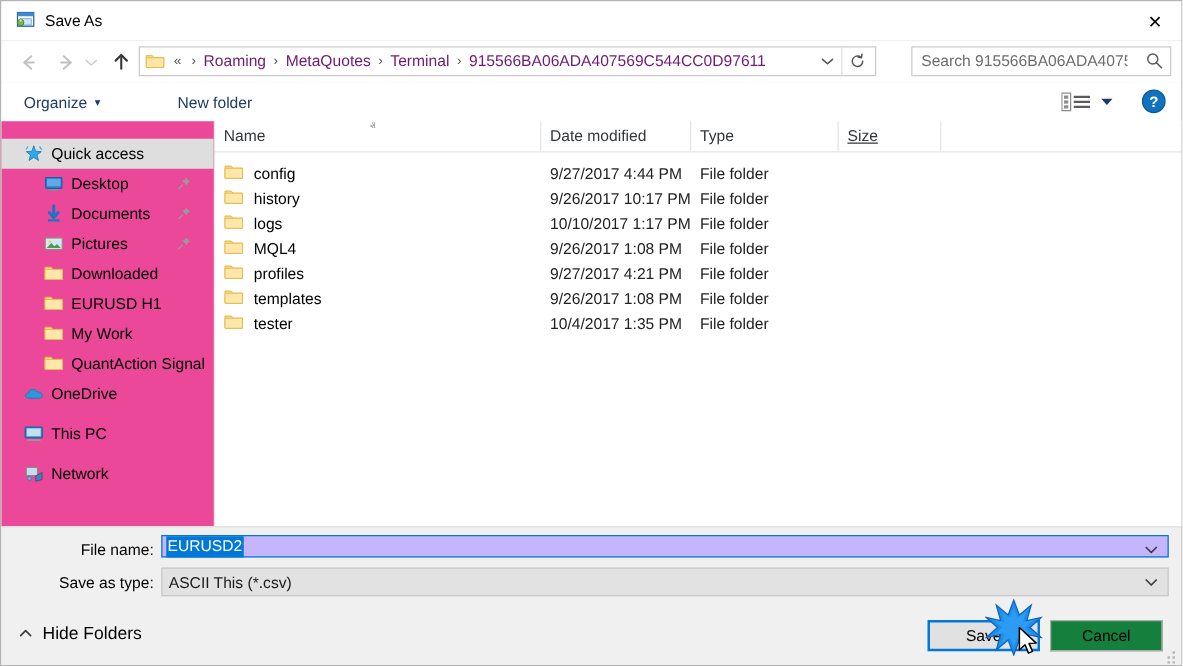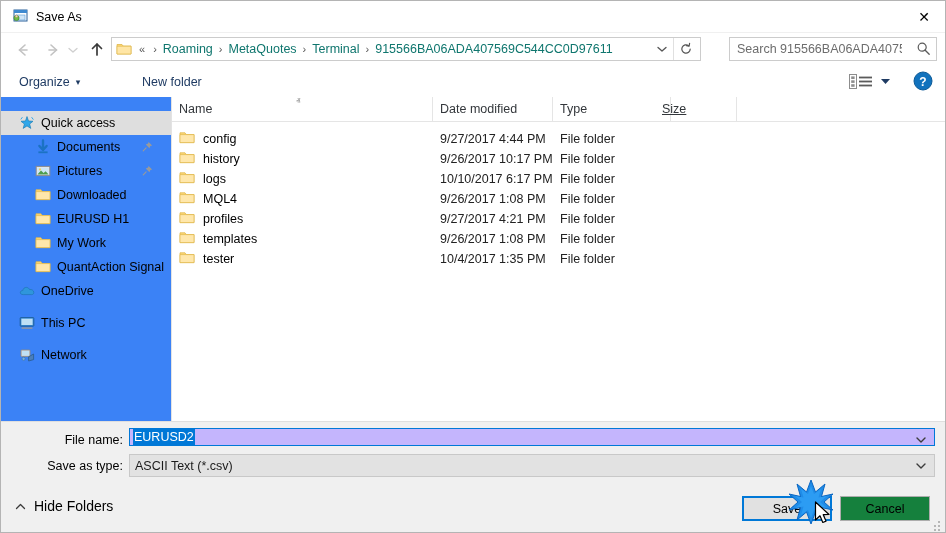--- a/index.html
+++ b/index.html
@@ -79,21 +79,21 @@
     align-items: center;
     box-sizing: border-box;
   }
   #addr-folder-icon {
     margin-left: 4px; margin-right: 3px;
     width: 16px; height: 14px;
     flex: 0 0 auto;
   }
   .crumb {
     font-size: 12.5px;
-    color: #0f766e;
+    color: #701a75;
     padding: 0 2px;
     white-space: nowrap;
   }
   .crumb-sep {
     color: #555;
     font-size: 11px;
     padding: 0 4px;
     user-select: none;
   }
   #addr-dropdown {
@@ -163,21 +163,21 @@
   #body-area {
     position: absolute;
     left: 0; top: 96px;
     width: 946px; height: 324px;
     background: #ffffff;
   }
   #sidebar {
     position: absolute;
     left: 0; top: 0;
     width: 170px; height: 324px;
-    background: #3b82f6;
+    background: #ec4899;
     border-right: 1px solid #e3e3e3;
     overflow: hidden;
   }
   .nav-item {
     position: relative;
     height: 24px;
     display: flex;
     align-items: center;
     font-size: 12.5px;
     color: #000;
@@ -484,20 +484,34 @@
               <svg width="16" height="16" viewBox="0 0 16 16">
                 <path d="M8 1.6 L9.5 6 L14 6.3 L10.6 9 L11.8 13.4 L8 10.9 L4.2 13.4 L5.4 9 L2 6.3 L6.5 6 Z" fill="#30a7ea" stroke="#1b7fb8" stroke-width="0.7"></path>
                 <path d="M12.6 2.2 L14.4 4.6 M3.4 2.2 L1.8 4.4" stroke="#30a7ea" stroke-width="1"></path>
               </svg>
             </span>
             <span>Quick access</span>
           </div>
           <div class="nav-item nav-l1">
             <span class="nav-icon">
               <svg width="16" height="16" viewBox="0 0 16 16">
+                <rect x="1.5" y="3" width="13" height="8.6" rx="0.6" fill="#2e7fd4" stroke="#1b5fa8" stroke-width="1"></rect>
+                <rect x="2.6" y="4" width="10.8" height="6" fill="#5fa9e8"></rect>
+                <rect x="4" y="12.2" width="8" height="1.3" fill="#8d8d8d"></rect>
+              </svg>
+            </span>
+            <span>Desktop</span>
+            <span class="pin"><svg width="11" height="11" viewBox="0 0 11 11">
+                <path d="M6.6 0.9 L10.1 4.4 L8.4 5 L7.4 7.2 L3.8 3.6 L6 2.6 Z" fill="#9a9a9a"></path>
+                <line x1="4.1" y1="6.9" x2="1.2" y2="9.8" stroke="#9a9a9a" stroke-width="1.1" stroke-linecap="round"></line>
+              </svg></span>
+          </div>
+          <div class="nav-item nav-l1">
+            <span class="nav-icon">
+              <svg width="16" height="16" viewBox="0 0 16 16">
                 <path d="M8 1.5 L8 9.6 M4.4 7 L8 11 L11.6 7" fill="none" stroke="#1b72c4" stroke-width="2.4" stroke-linecap="round" stroke-linejoin="round"></path>
                 <rect x="3.4" y="12.4" width="9.2" height="1.8" fill="#1b72c4"></rect>
               </svg>
             </span>
             <span>Documents</span>
             <span class="pin"><svg width="11" height="11" viewBox="0 0 11 11">
                 <path d="M6.6 0.9 L10.1 4.4 L8.4 5 L7.4 7.2 L3.8 3.6 L6 2.6 Z" fill="#9a9a9a"></path>
                 <line x1="4.1" y1="6.9" x2="1.2" y2="9.8" stroke="#9a9a9a" stroke-width="1.1" stroke-linecap="round"></line>
               </svg></span>
           </div>
@@ -589,21 +603,21 @@
         <div class="col" style="left:0; width:261px;">
           <span class="col-sortmark" style="left:124px;">ⱏ</span>
           <span>Name</span>
         </div>
         <div class="col" style="left:261px; width:120px;">
           <span>Date modified</span>
         </div>
         <div class="col" style="left:381px; width:118px;">
           <span>Type</span>
         </div>
-        <div class="col" style="left:483px; width:82px;text-decoration:underline;">
+        <div class="col" style="left:499px; width:82px;text-decoration:underline;">
           <span>Size</span>
         </div>
       </div>
       <div style="height:7px"></div>
       <div id="file-rows">
           <div class="row">
             <div class="cell cell-name">
               <span class="folder-icon-sm"><svg width="16" height="16" viewBox="0 0 16 16">
                   <path d="M1 2.8 h5 l1.3 1.7 H15 V12.6 H1 Z" fill="#ffd978" stroke="#e0b84c" stroke-width="0.8"></path>
                   <path d="M1 4.6 h14 V12.6 H1 Z" fill="#ffe7ab" stroke="#e0b84c" stroke-width="0.7"></path>
@@ -627,21 +641,21 @@
             <div class="cell cell-size"></div>
           </div>
           <div class="row">
             <div class="cell cell-name">
               <span class="folder-icon-sm"><svg width="16" height="16" viewBox="0 0 16 16">
                   <path d="M1 2.8 h5 l1.3 1.7 H15 V12.6 H1 Z" fill="#ffd978" stroke="#e0b84c" stroke-width="0.8"></path>
                   <path d="M1 4.6 h14 V12.6 H1 Z" fill="#ffe7ab" stroke="#e0b84c" stroke-width="0.7"></path>
                 </svg></span>
               <span>logs</span>
             </div>
-            <div class="cell cell-date">10/10/2017 6:17 PM</div>
+            <div class="cell cell-date">10/10/2017 1:17 PM</div>
             <div class="cell cell-type">File folder</div>
             <div class="cell cell-size"></div>
           </div>
           <div class="row">
             <div class="cell cell-name">
               <span class="folder-icon-sm"><svg width="16" height="16" viewBox="0 0 16 16">
                   <path d="M1 2.8 h5 l1.3 1.7 H15 V12.6 H1 Z" fill="#ffd978" stroke="#e0b84c" stroke-width="0.8"></path>
                   <path d="M1 4.6 h14 V12.6 H1 Z" fill="#ffe7ab" stroke="#e0b84c" stroke-width="0.7"></path>
                 </svg></span>
               <span>MQL4</span>
@@ -696,21 +710,21 @@
       <span id="filename-value">EURUSD2</span>
       <span class="combo-caret">
         <svg width="12" height="12" viewBox="0 0 12 12">
           <path d="M2 4 L6 8 L10 4" fill="none" stroke="#3c3c3c" stroke-width="1.4" stroke-linecap="round" stroke-linejoin="round"></path>
         </svg>
       </span>
     </div>
 
     <div class="form-label" id="label-filetype">Save as type:</div>
     <div id="filetype-combo">
-      <span id="filetype-value">ASCII Text (*.csv)</span>
+      <span id="filetype-value">ASCII This (*.csv)</span>
       <span class="combo-caret">
         <svg width="12" height="12" viewBox="0 0 12 12">
           <path d="M2 4 L6 8 L10 4" fill="none" stroke="#3c3c3c" stroke-width="1.4" stroke-linecap="round" stroke-linejoin="round"></path>
         </svg>
       </span>
     </div>
   </div>
 
   <div id="footer">
     <div id="hide-folders">

